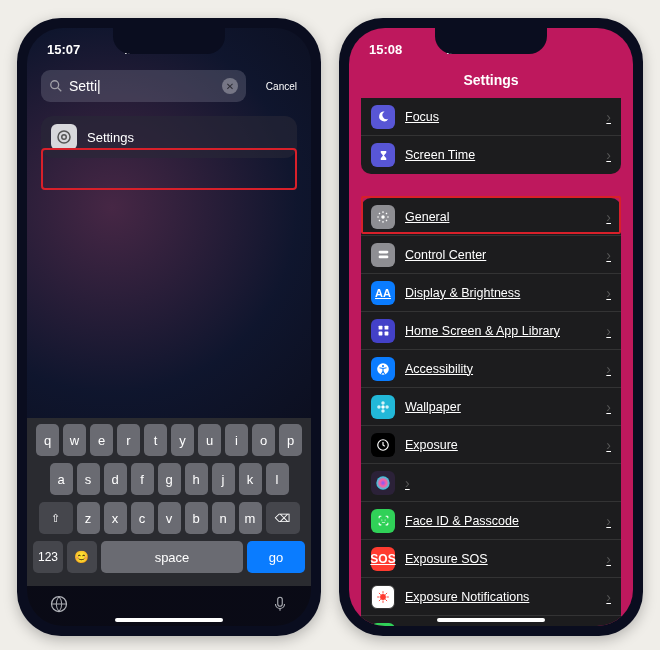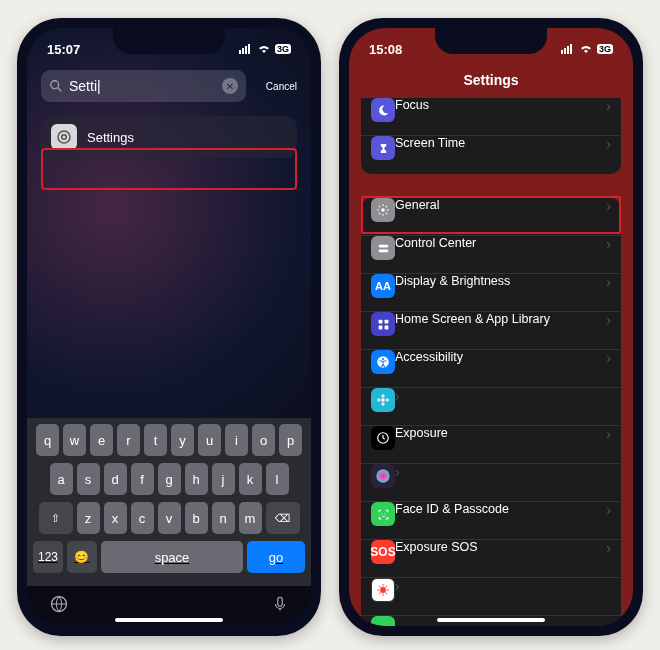--- a/index.html
+++ b/index.html
@@ -28,21 +28,21 @@
   .screen.spotlight {
     background: radial-gradient(circle at 30% 30%, rgba(120,60,100,0.55), rgba(20,30,60,0.5) 40%, rgba(10,10,20,0.85) 80%);
   }
   .notch {
     position: absolute; top: 0; left: 50%; transform: translateX(-50%);
     width: 112px; height: 26px; background: #0a0d1f;
     border-bottom-left-radius: 18px; border-bottom-right-radius: 18px;
     z-index: 50;
   }
   .statusbar {
-    height: 42px; display: flex; justify-content: space-between; align-items: center;
+    height: 42px; display: flex; align-items: center;
     padding: 0 20px; color: #fff; font-size: 13px; font-weight: 600; gap: 45px;
   }
   .status-icons { display: flex; gap: 4px; align-items: center; font-size: 10px; }
   .status-icons svg { display: block; }
   
   .searchbar-row { display: flex; align-items: center; gap: 20px; padding: 0 14px 6px; }
   .searchbar {
     flex: 1; height: 32px; background: rgba(120,120,140,0.35);
     border-radius: 9px; display: flex; align-items: center; padding: 0 8px;
     color: #fff;
@@ -82,24 +82,25 @@
   .key.go { width:58px; background:#0a7cff; font-size:13px; }
   .key.num { width:30px; font-size:12px; }
   .bottombar { position:absolute; bottom:0; left:0; right:0; height:40px; display:flex; justify-content:space-between; align-items:center; padding:0 22px; color:#aeb0b6; }
   .homebar { position:absolute; bottom:4px; left:50%; transform:translateX(-50%); width:108px; height:4px; border-radius:2px; background:#fff; z-index:60; }
   
   .settings-title { text-align:center; color:#fff; font-size:14px; font-weight:600; padding:2px 0 10px; }
   .settings-list { position:absolute; top:70px; left:0; right:0; bottom:0; overflow:hidden; }
   .list-group { margin: 0 12px 24px; background:#1c1c1e; border-radius:10px; overflow:hidden; }
   .list-group.first-partial { border-top-left-radius:0; border-top-right-radius:0; }
   .srow {
-    display:flex; padding: 0 10px 0 10px; height:38px; 
+    display:flex; align-items:center; padding: 0 10px 0 10px; height:38px; gap:10px;
     border-bottom: 0.5px solid rgba(255,255,255,0.10);
     position: relative;
     color:#fff;
+    text-decoration:underline;
   }
   .srow:last-child { border-bottom:none; }
   .srow .sicon { width:24px; height:24px; border-radius:6px; display:flex; align-items:center; justify-content:center; font-size:13px; flex-shrink:0; }
   .srow .slabel { flex:1; font-size:12.5px; }
   .srow .chev { color:#555; font-size:14px; }
 </style>
 </head>
 <body>
 
 <div class="phone">
@@ -174,21 +175,21 @@
             <div class="key">z</div>
             <div class="key">x</div>
             <div class="key">c</div>
             <div class="key">v</div>
             <div class="key">b</div>
             <div class="key">n</div>
             <div class="key">m</div>
           </div>
         <div class="key dark wide">⌫</div>
       </div>
-      <div class="kb-row" style="padding:0 2px;text-decoration:underline;">
+      <div class="kb-row" style="padding:0 2px;">
         <div class="key dark num">123</div>
         <div class="key dark num">😊</div>
         <div class="key space">space</div>
         <div class="key go">go</div>
       </div>
     </div>
     <div class="bottombar">
       <span><svg width="20" height="20" viewBox="0 0 24 24">
             <circle cx="12" cy="12" r="9" fill="none" stroke="#aeb0b6" stroke-width="1.5"></circle>
             <path d="M3 12 h18 M12 3 a14 14 0 0 1 0 18 M12 3 a14 14 0 0 0 0 18" fill="none" stroke="#aeb0b6" stroke-width="1.2"></path>
@@ -196,21 +197,21 @@
       <span><svg width="18" height="20" viewBox="0 0 24 24">
             <rect x="9" y="3" width="6" height="12" rx="3" fill="none" stroke="#aeb0b6" stroke-width="1.5"></rect>
             <path d="M6 12 a6 6 0 0 0 12 0 M12 18 v3" fill="none" stroke="#aeb0b6" stroke-width="1.5"></path>
           </svg></span>
     </div>
     <div class="homebar"></div>
   </div>
 </div>
 
 <div class="phone">
-  <div class="screen" style="background:#7f1d1d;">
+  <div class="screen" style="background:#be185d;">
     <div class="notch"></div>
     <div class="statusbar">
       <span>15:08</span>
       <div class="status-icons">
         <svg width="14" height="10" viewBox="0 0 14 10">
             <rect x="0" y="6" width="2" height="4" fill="#fff"></rect>
             <rect x="3" y="4" width="2" height="6" fill="#fff"></rect>
             <rect x="6" y="2" width="2" height="8" fill="#fff"></rect>
             <rect x="9" y="0" width="2" height="10" fill="#fff"></rect>
           </svg>
@@ -297,20 +298,21 @@
           <div class="srow">
             <span class="sicon" style="background: rgb(34, 184, 216);">
               <svg width="14" height="14" viewBox="0 0 24 24">
                 <circle cx="12" cy="12" r="3" fill="#fff"></circle>
                 <circle cx="12" cy="5" r="3" fill="#fff" opacity=".8"></circle>
                 <circle cx="12" cy="19" r="3" fill="#fff" opacity=".8"></circle>
                 <circle cx="5" cy="12" r="3" fill="#fff" opacity=".8"></circle>
                 <circle cx="19" cy="12" r="3" fill="#fff" opacity=".8"></circle>
               </svg>
             </span>
+            <span class="slabel">Wallpaper</span>
             <span class="chev">›</span>
           </div>
           <div class="srow">
             <span class="sicon" style="background: rgb(0, 0, 0);">
               <svg width="14" height="14" viewBox="0 0 24 24">
                 <circle cx="12" cy="12" r="9" fill="none" stroke="#fff" stroke-width="2"></circle>
                 <path d="M12 7v5l3 2" stroke="#fff" stroke-width="2" fill="none"></path>
               </svg>
             </span>
             <span class="slabel">Exposure</span>
@@ -359,20 +361,21 @@
                   <line x1="12" y1="18" x2="12" y2="22"></line>
                   <line x1="2" y1="12" x2="6" y2="12"></line>
                   <line x1="18" y1="12" x2="22" y2="12"></line>
                   <line x1="5" y1="5" x2="8" y2="8"></line>
                   <line x1="16" y1="16" x2="19" y2="19"></line>
                   <line x1="19" y1="5" x2="16" y2="8"></line>
                   <line x1="8" y1="16" x2="5" y2="19"></line>
                 </g>
               </svg>
             </span>
+            <span class="slabel">Exposure Notifications</span>
             <span class="chev">›</span>
           </div>
           <div class="srow">
             <span class="sicon" style="background: rgb(48, 209, 88);"></span>
           </div>
         </div>
     </div>
 
     <div class="highlight-red" style="top:168px; left:12px; width:260px; height:38px; border-radius:2px;"></div>
     <div class="homebar"></div>

